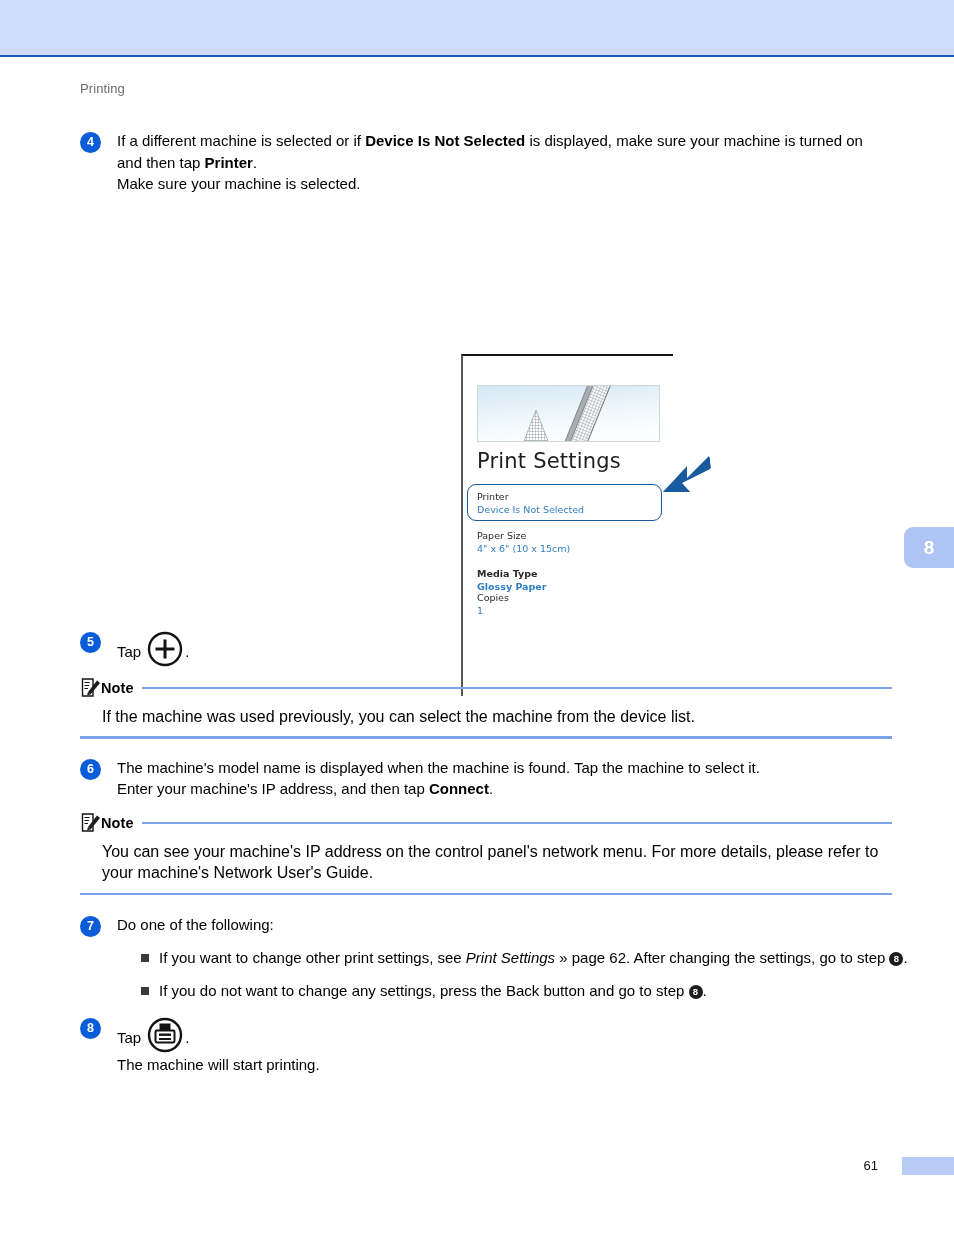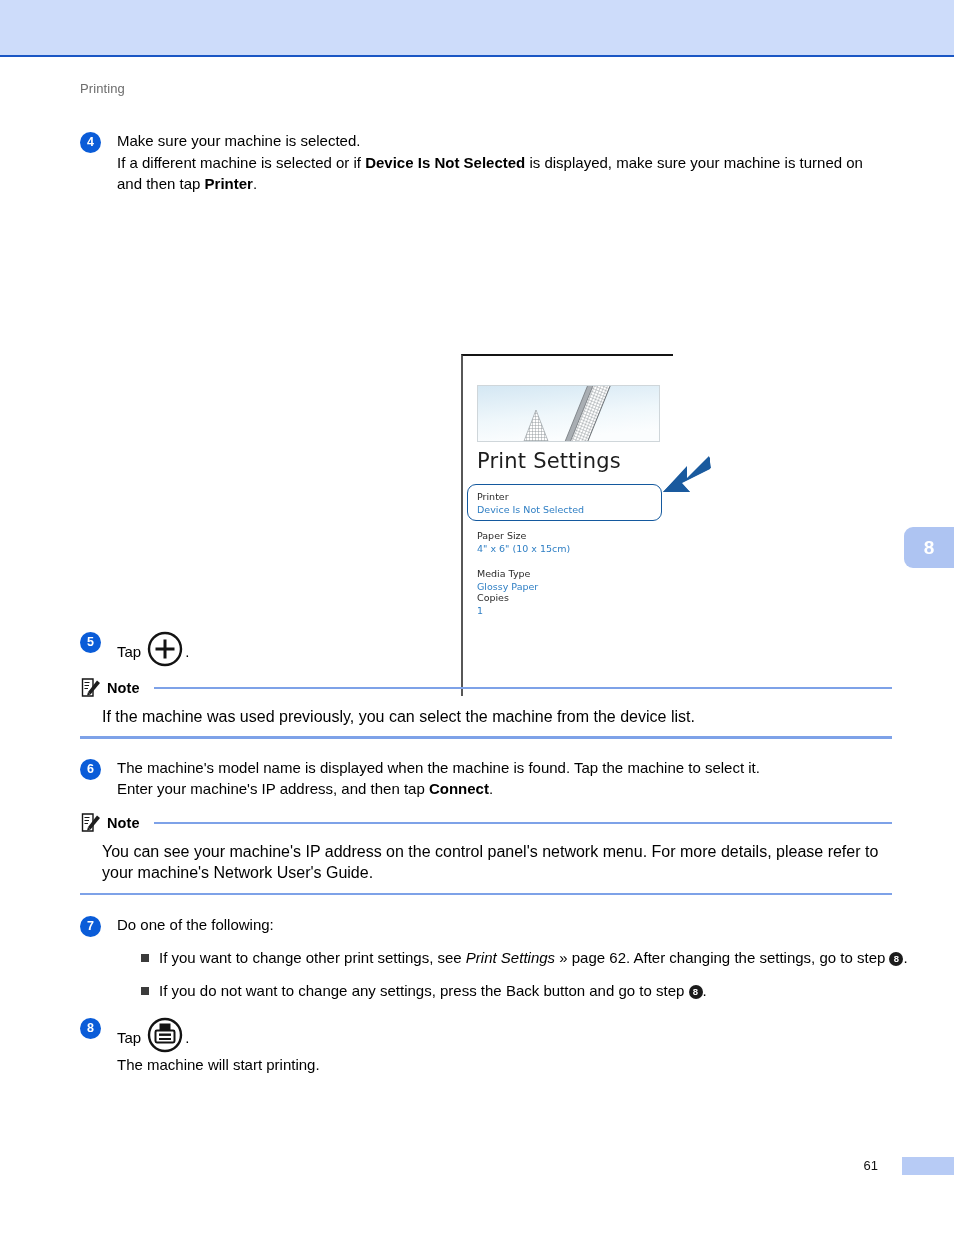--- a/index.html
+++ b/index.html
@@ -98,21 +98,20 @@
   }
 
   
   .note {
     margin-top: 9px;
     position: relative;
   }
   .note-head {
     display: flex;
     align-items: center;
-    gap: 6px;
     height: 22px;
   }
   .note-icon { width: 21px; height: 21px; flex: 0 0 auto; }
   .note-title {
     font-size: 14.5px;
     font-weight: bold;
     letter-spacing: .1px;
     white-space: nowrap;
   }
   .note-rule {
@@ -271,22 +270,22 @@
 
 <div class="chapter-tab">
   <span>8</span>
 </div>
 
 <div class="content">
 
   <div class="step" style="margin-bottom:0;">
     <div class="step-badge">4</div>
     <div class="step-body">
+      <span class="step-line"><span>If a different machine is selected or if </span><b>Device Is Not Selected</b><span> is displayed, make sure your machine is turned on and then tap </span><b>Printer</b><span>.</span></span>
       <span class="step-line">Make sure your machine is selected.</span>
-      <span class="step-line"><span>If a different machine is selected or if </span><b>Device Is Not Selected</b><span> is displayed, make sure your machine is turned on and then tap </span><b>Printer</b><span>.</span></span>
     </div>
   </div>
 
   <div class="figure">
     <div class="fig-frame"></div>
 
     <div class="fig-photo">
       <svg width="181" height="55" viewBox="0 0 181 55">
         <defs>
           <linearGradient id="skyg" x1="0" y1="0" x2="0.3" y2="1">
@@ -315,21 +314,21 @@
     <div class="setting" style="top:136px;">
       <div class="setting-label">Printer</div>
       <div class="setting-value">Device Is Not Selected</div>
     </div>
 
     <div class="setting" style="top:175px;">
       <div class="setting-label">Paper Size</div>
       <div class="setting-value">4" x 6" (10 x 15cm)</div>
     </div>
 
-    <div class="setting" style="top:213px;">
+    <div class="setting" style="top:213px;font-weight:bold;">
       <div class="setting-label">Media Type</div>
       <div class="setting-value">Glossy Paper</div>
     </div>
 
     <div class="setting" style="top:237px;">
       <div class="setting-label">Copies</div>
       <div class="setting-value">1</div>
     </div>
 
     <div class="fig-arrow">

